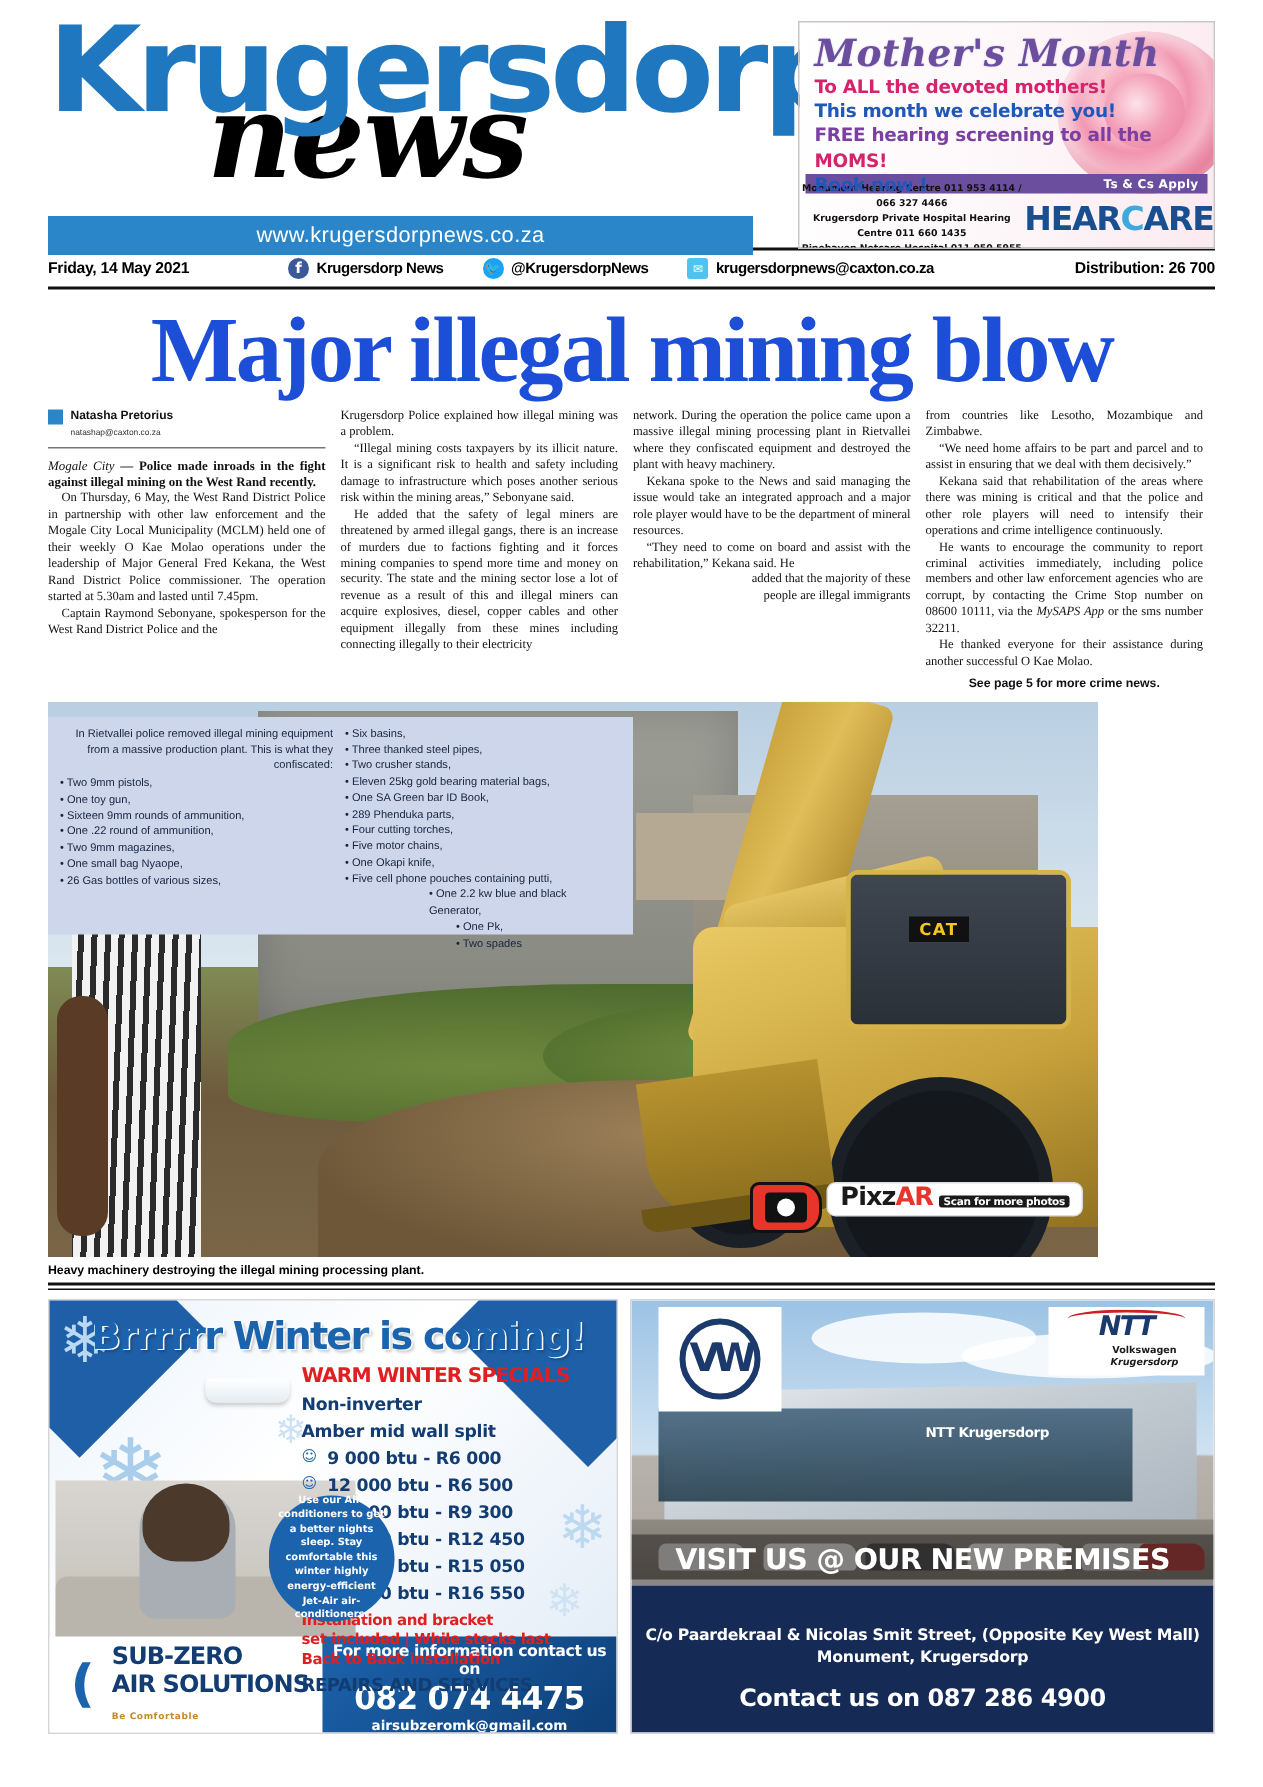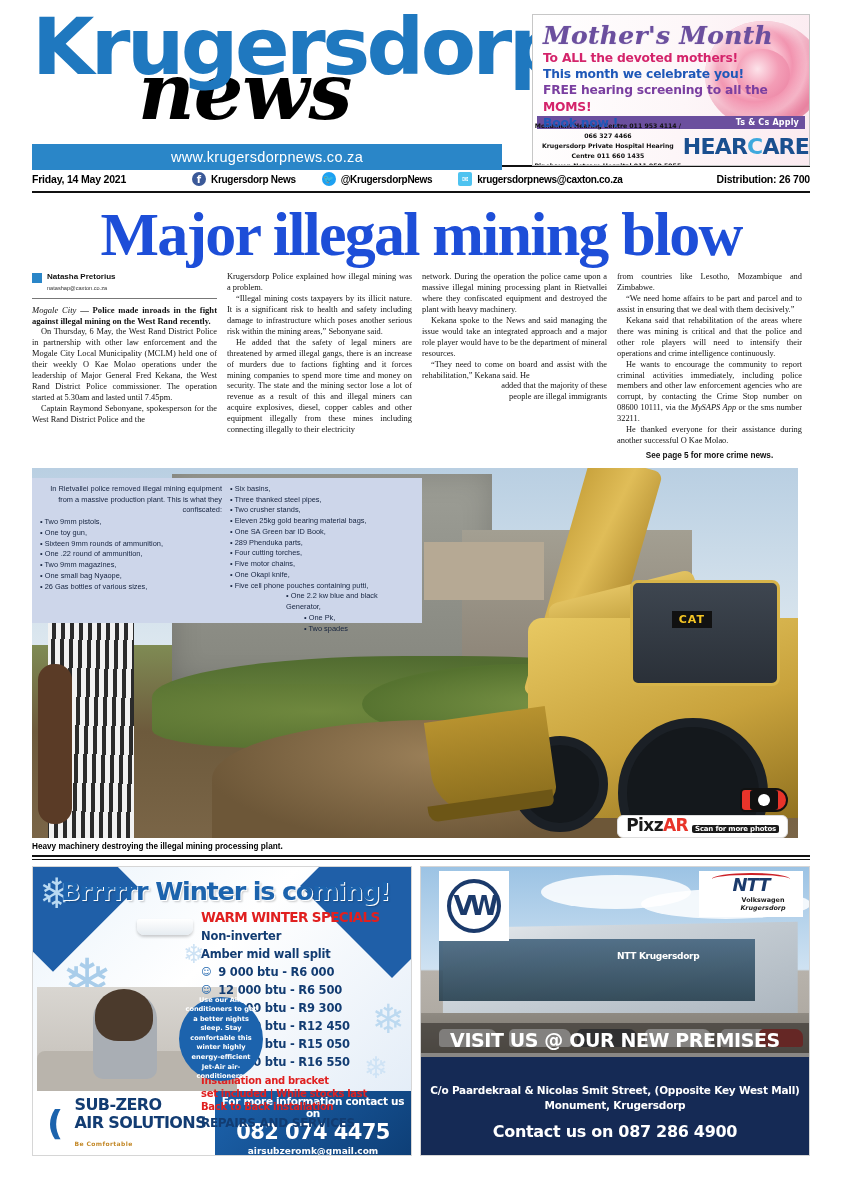--- a/index.html
+++ b/index.html
@@ -150,21 +150,21 @@
     display: flex; gap: 8px; z-index: 3;
   }
   .bb-col { width: 182px; }
   .bb-intro { margin-bottom: 1px; text-align: right; }
   .bb-li { white-space: nowrap; }
   .bb-ind1 { padding-left: 56px; white-space: normal; }
   .bb-ind2 { padding-left: 74px; }
 
   
   .photo {
-    position: relative; width: 766px; height: 370px; margin-top: 6px;
+    position: relative; width: 700px; height: 370px; margin-top: 6px;
     overflow: hidden; background: #0f172a;
   }
   .sky { position: absolute; inset: 0 0 52% 0; background: linear-gradient(#b9cfe2, #dce7ef); }
   .ground { position: absolute; left: 0; right: 0; top: 48%; bottom: 0; background: linear-gradient(#7f8b54, #6d5a3c 45%, #7a6547); }
   .wall { position: absolute; left: 140px; top: 6px; width: 320px; height: 210px; background: linear-gradient(180deg,#9d9e96,#85867e); box-shadow: inset 0 0 30px rgba(0,0,0,.18); }
   .wall2 { position: absolute; left: 430px; top: 62px; width: 230px; height: 150px; background: linear-gradient(180deg,#a39f92,#8b8275); }
   .house { position: absolute; left: 392px; top: 74px; width: 120px; height: 58px; background: #b6a994; }
   .bush { position: absolute; left: 120px; top: 188px; width: 560px; height: 92px; background: radial-gradient(ellipse at 30% 60%, #6f8a3e, #4e6a2c 70%); border-radius: 45% 45% 20% 20%; opacity: .95; }
   .bush2 { position: absolute; left: 330px; top: 196px; width: 330px; height: 80px; background: radial-gradient(ellipse at 60% 50%, #7c9647, #55722f 70%); border-radius: 50%; opacity: .9; }
   .dirt { position: absolute; left: 180px; top: 252px; width: 440px; height: 118px; background: radial-gradient(ellipse at 50% 30%, #9a7f58, #6d5738 75%); border-radius: 50% 50% 0 0; }
@@ -182,21 +182,21 @@
   .cat-logo { position: absolute; right: 86px; top: 143px; background: #111; color: #f4c524;
     font-family: "DejaVu Sans", sans-serif; font-weight: bold; font-size: 11px; padding: 2px 7px; letter-spacing: 1px; }
   .wheel { position: absolute; background: #14181c; border-radius: 50%; border: 9px solid #1b2026; }
   .wheel.w1 { right: 30px; bottom: -30px; width: 150px; height: 150px; }
   .wheel.w2 { right: 190px; bottom: 6px; width: 96px; height: 96px; }
   .bucket { position: absolute; left: 398px; top: 246px; width: 122px; height: 96px; background: linear-gradient(#b7922f,#8a6d1d); border-radius: 0 0 16px 44px; transform: rotate(-8deg); }
   .bucket-teeth { position: absolute; left: 396px; top: 330px; width: 126px; height: 16px; background: #6d5616; border-radius: 0 0 6px 10px; transform: rotate(-8deg); }
 
   .pixzar {
     position: absolute; right: 10px; bottom: 10px; height: 40px;
-    display: flex; align-items: flex-end; gap: 3px; flex-direction: column;
+    display: flex; align-items: flex-start; gap: 3px;
   }
   .pz-cam { width: 48px; height: 34px; background: #e8342a; border-radius: 6px 14px 14px 6px; display: flex; align-items: center; justify-content: center; border: 2px solid #111; }
   .pz-cam i { display: block; width: 28px; height: 20px; background: #111; border-radius: 3px; position: relative; }
   .pz-cam i:after { content: ""; position: absolute; left: 8px; top: 4px; width: 12px; height: 12px; background: #fff; border-radius: 50%; }
   .pz-txt { background: #fff; border-radius: 6px; padding: 1px 8px 2px; text-align: center; border: 1px solid #ddd; }
   .pz-word { font-family: "DejaVu Sans", sans-serif; font-weight: bold; font-size: 17px; letter-spacing: -0.6px; color: #1a1a1a; line-height: 1; }
   .pz-word .ar { color: #e8342a; }
   .pz-sub { font-family: "DejaVu Sans", sans-serif; font-size: 7px; font-weight: bold; color: #fff; background: #1a1a1a; border-radius: 2px; padding: 0 3px; margin-top: 1px; letter-spacing: -0.2px; }
 
   .caption { font-family: "Liberation Sans", sans-serif; font-size: 8.2px; font-weight: bold; padding: 4px 0 4px; border-bottom: 2px solid #111; margin-bottom: 2px; }
@@ -251,21 +251,21 @@
   .vwad { flex: 1; height: 290px; position: relative; overflow: hidden; border: 1px solid #d6d6d6; background: #fff; }
   .vw-photo { position: absolute; left: 0; right: 0; top: 0; height: 186px; background: linear-gradient(#9cc3e4 0%, #cfe2f2 55%, #b7b2ab 56%, #a9a49c 100%); overflow: hidden; }
   .vw-cloud { position: absolute; background: #fff; border-radius: 50%; opacity: .85; }
   .vw-building { position: absolute; left: 10px; top: 58px; right: 22px; height: 96px;
     background: linear-gradient(160deg,#e9ecef 0%, #cfd6dc 30%, #aab4bd 100%);
     transform: perspective(340px) rotateY(-7deg); }
   .vw-glass { position: absolute; left: 18px; top: 72px; right: 54px; height: 62px; background: linear-gradient(180deg,#45657f,#27404f); opacity: .9; }
   .vw-sign { position: absolute; left: 196px; top: 84px; font-family: "DejaVu Sans", sans-serif; font-weight: bold; font-size: 9px; color: #fff; letter-spacing: -0.3px; }
   .vw-lot { position: absolute; left: 0; right: 0; bottom: 0; height: 40px; background: linear-gradient(#8f8a82,#76716a); }
   .vw-car { position: absolute; bottom: 6px; height: 18px; border-radius: 5px 8px 3px 3px; }
-  .vw-logo-box { position: absolute; left: 18px; top: 4px; width: 70px; height: 70px; background: #fff; display: flex; align-items: center; justify-content: center; }
+  .vw-logo-box { position: absolute; left: 18px; top: 4px; width: 82px; height: 70px; background: #fff; display: flex; align-items: center; justify-content: center; }
   .vw-mark { width: 54px; height: 54px; border-radius: 50%; border: 4px solid #1b3a6b; position: relative; display: flex; align-items: center; justify-content: center; }
   .vw-mark span { font-family: "DejaVu Sans", sans-serif; font-weight: bold; font-size: 26px; color: #1b3a6b; line-height: 1; letter-spacing: -4px; }
   .ntt-box { position: absolute; right: 6px; top: 4px; width: 104px; height: 46px; background: #fff; padding: 3px 5px; }
   .ntt-mark { font-family: "DejaVu Sans", sans-serif; font-weight: bold; font-style: italic; font-size: 18px; color: #1b3a6b; letter-spacing: -1px; position: relative; text-align: center; }
   .ntt-swoop { position: absolute; left: 8px; top: -1px; right: 8px; height: 12px; border-top: 2.5px solid #cc2027; border-radius: 50%; }
   .ntt-sub { font-family: "DejaVu Sans", sans-serif; font-weight: bold; font-size: 6.4px; color: #1b1b1b; text-align: center; margin-top: 1px; margin-left: 24px; }
   .ntt-sub em { font-style: italic; }
   .vw-visit { position: absolute; left: 0; right: 0; top: 156px; height: 34px;
     background: rgba(40,36,32,.55); color: #fff;
     font-family: "DejaVu Sans", sans-serif; font-weight: bold; font-size: 19px;

